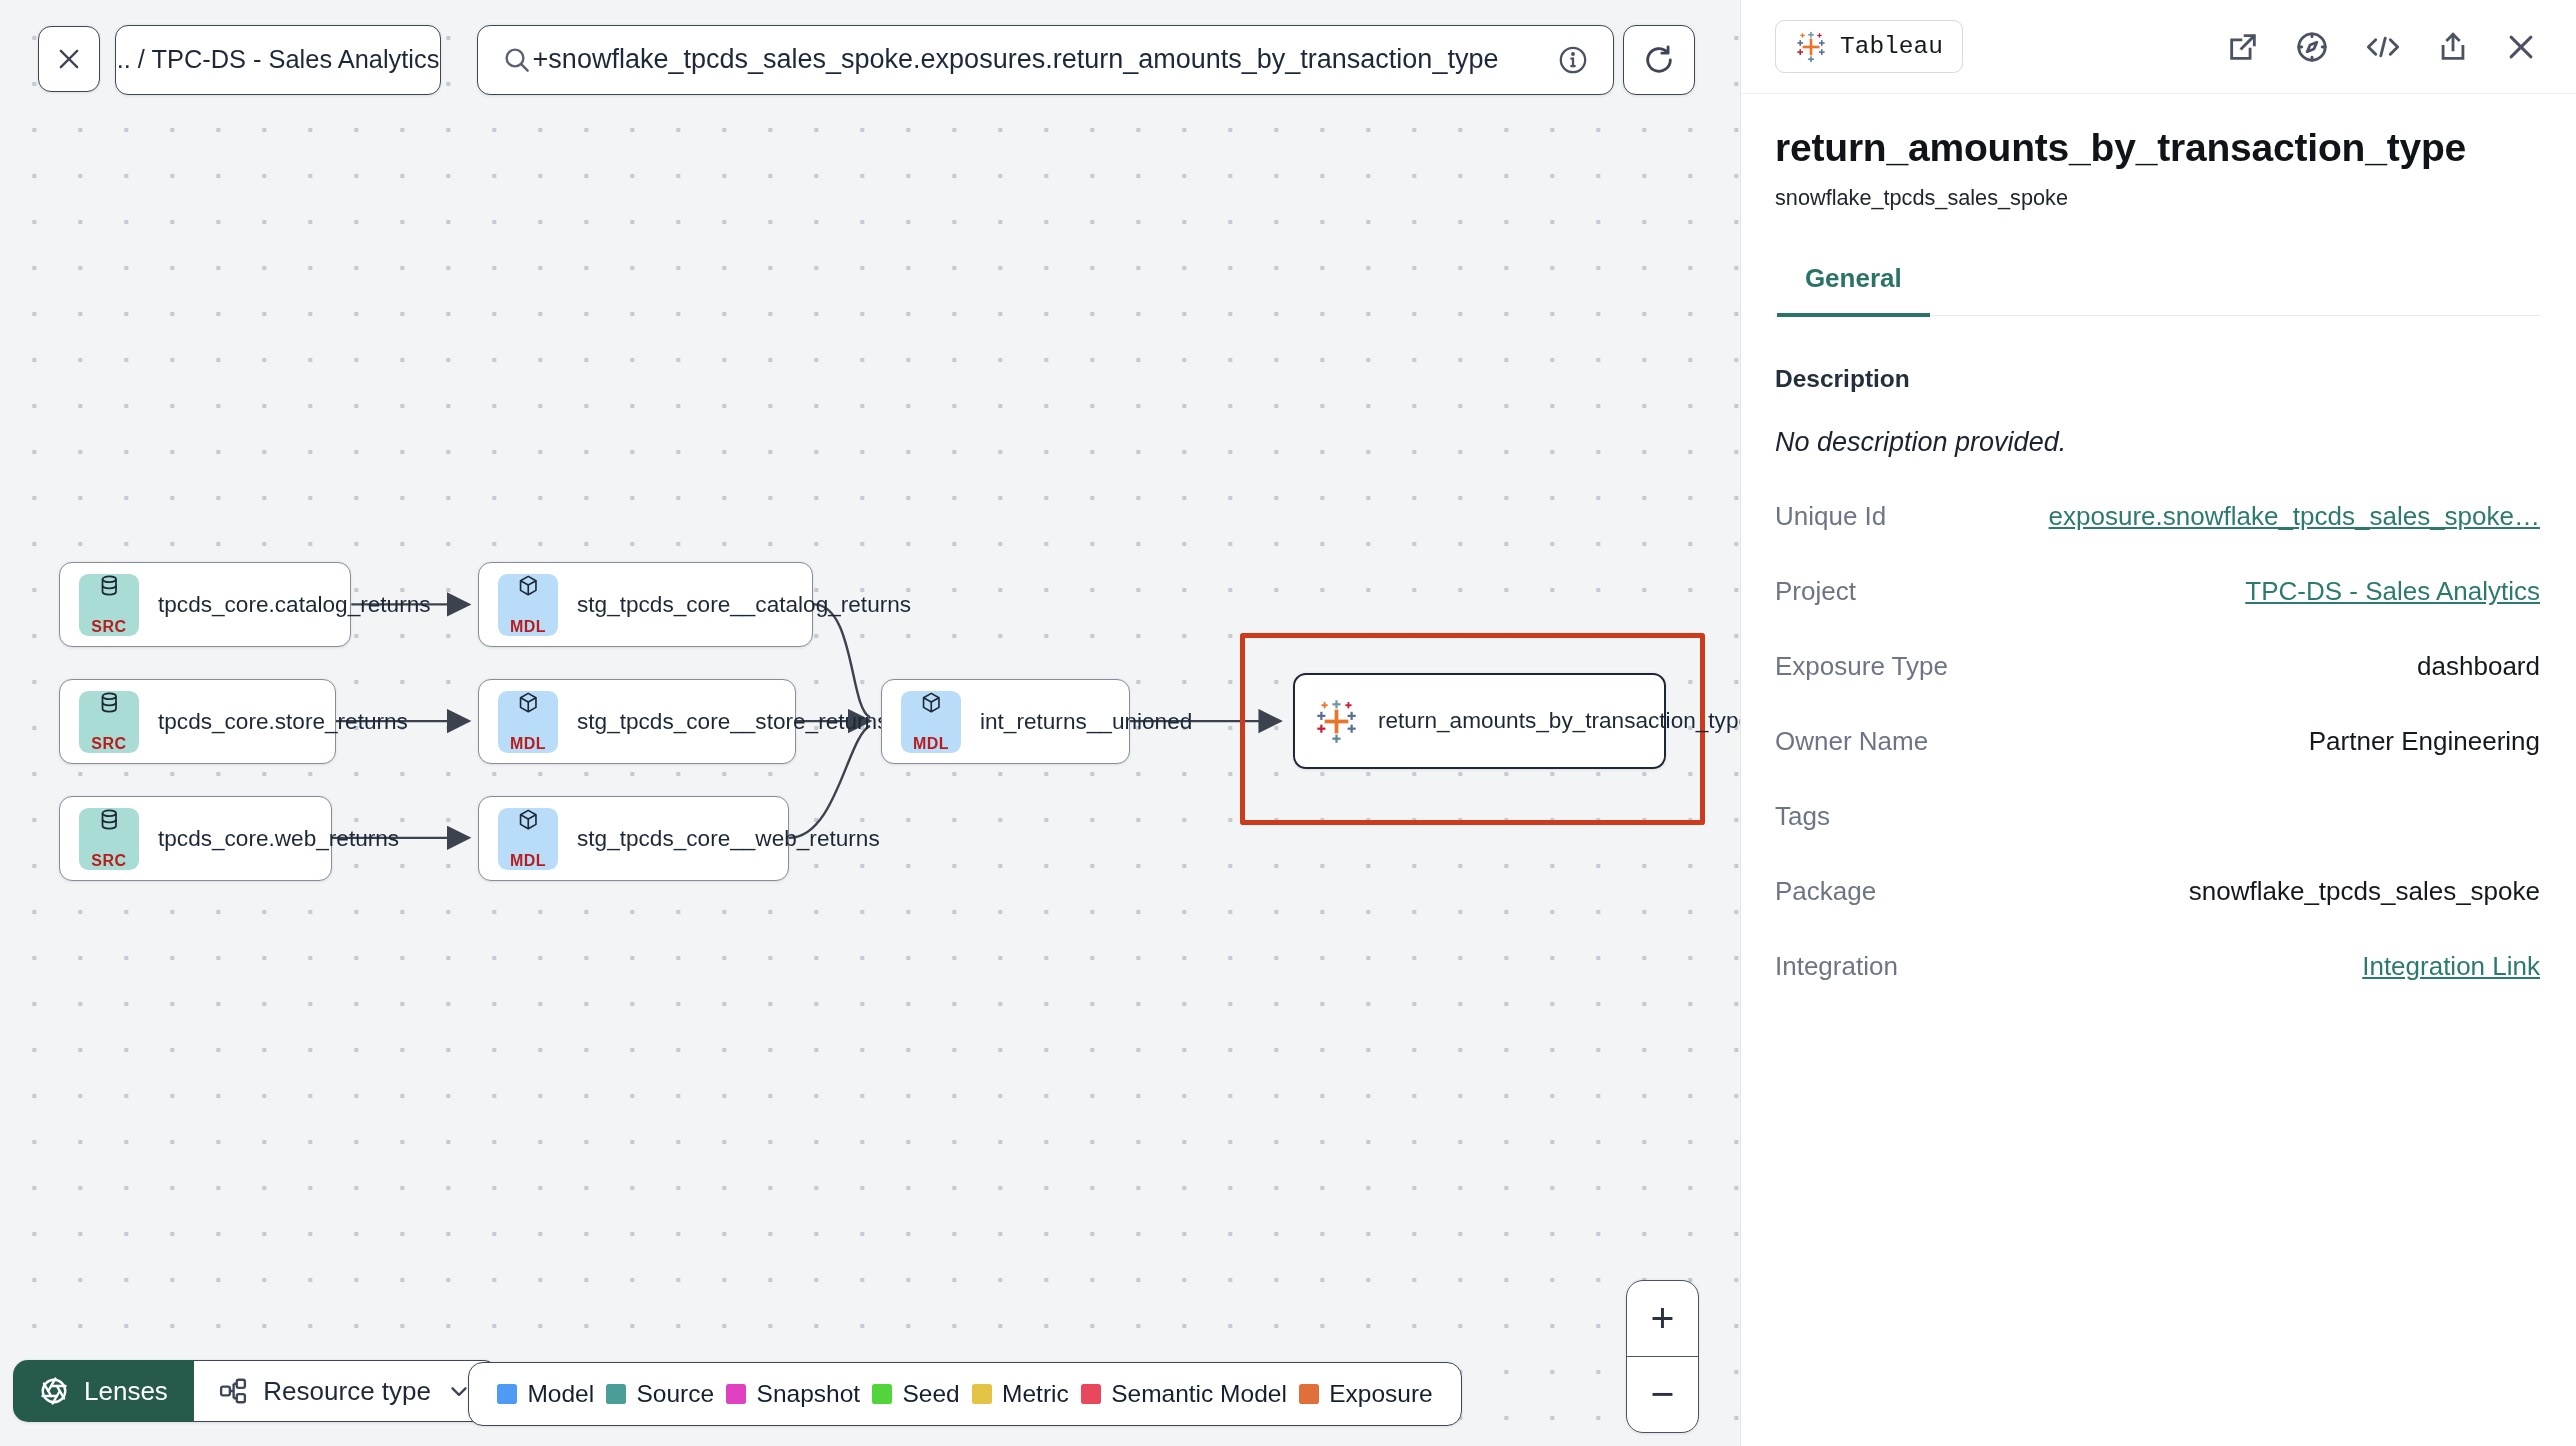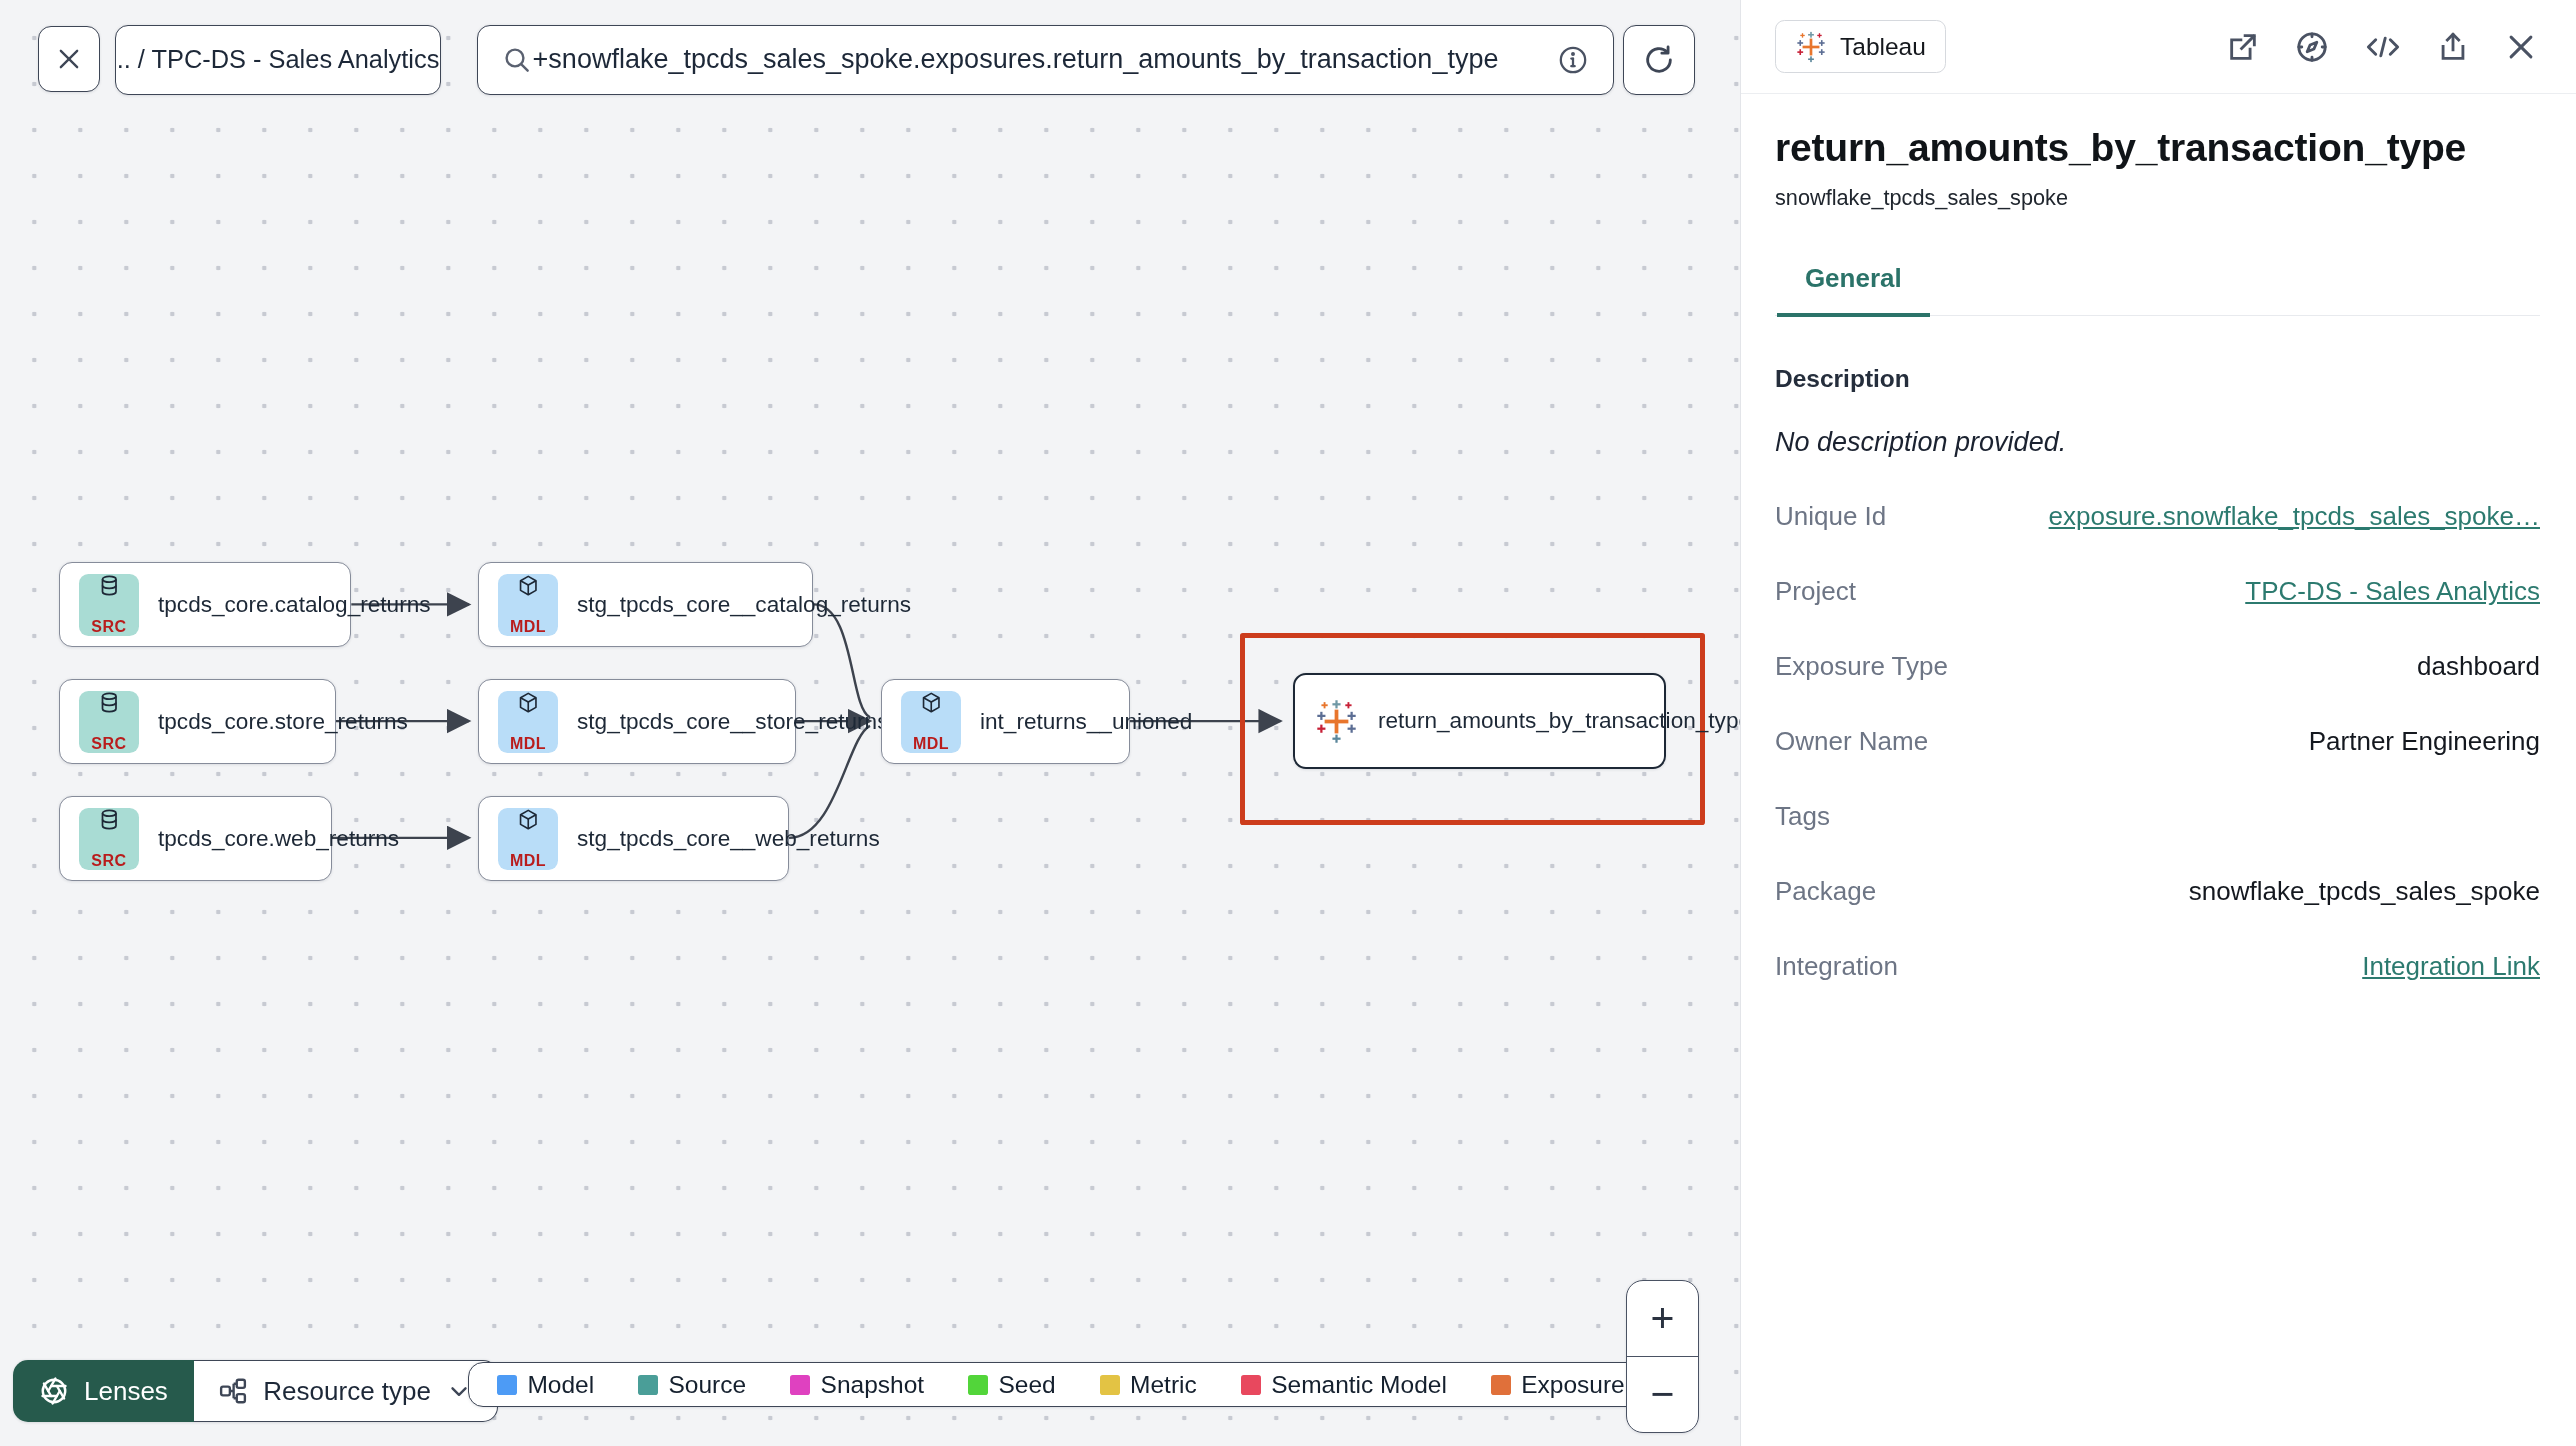--- a/index.html
+++ b/index.html
@@ -68,38 +68,38 @@
   .lens-group { position: absolute; left: 13px; top: 1360px; height: 62px; display: flex; box-shadow: 0 0.9px 2.8px rgba(20,30,50,.12); border-radius: 15px; }
   .lenses-btn {
     background: #265a4c; color: #fff; border-radius: 15px 0 0 15px;
     display: flex; align-items: center; gap: 15px; padding: 0 26px; font-size: 26px; cursor: pointer;
   }
   .resource-btn {
     background: #fff; border: 1.9px solid #3e4656; border-left: none; border-radius: 0 15px 15px 0;
     display: flex; align-items: center; gap: 15px; padding: 0 24.5px; font-size: 26px; color: #1d2838; cursor: pointer;
   }
   .legend {
-    position: absolute; left: 468px; top: 1362px; height: 45px; background: #fff;
+    position: absolute; left: 468px; top: 1362px; height: 64px; background: #fff;
     border: 1.9px solid #3e4656; border-radius: 15px; display: flex; align-items: center;
-    gap: 44px; padding: 0 28px; box-shadow: 0 0.9px 2.8px rgba(20,30,50,.10);
+    gap: 12px; padding: 0 28px; box-shadow: 0 0.9px 2.8px rgba(20,30,50,.10);
   }
   .legend-item { display: flex; align-items: center; gap: 10.4px; font-size: 24.5px; color: #15202e; }
   .legend-swatch { width: 20px; height: 20px; border-radius: 2.8px; display: inline-block; }
 
   
   .panel {
     position: absolute; left: 1740px; top: 0; width: 836px; height: 1446px; background: #fff;
     border-left: 0.9px solid #e3e5e9;
   }
   .panel-header { height: 94px; border-bottom: 1.9px solid #eceef1; display: flex; align-items: center; padding: 0 38px 0 34px; }
   .integration-chip {
     border: 1.9px solid #d6d9de; border-radius: 9.4px; height: 53px; padding: 0 19px;
     display: flex; align-items: center; gap: 13px; cursor: pointer;
   }
-  .integration-chip .chip-label { font-family: Liberation Sans, sans-serif; font-size: 24.5px; color: #15181d; }
+  .integration-chip .chip-label { font-family: Liberation Mono, monospace; font-size: 24.5px; color: #15181d; }
   .header-icons { margin-left: auto; display: flex; align-items: center; gap: 34px; }
   .hicon { cursor: pointer; color: #4a5263; }
 
   .panel-body { padding: 32px 36px 0 34px; }
   .panel-title { font-size: 39px; font-weight: 700; color: #101418; letter-spacing: -0.2px; }
   .panel-subtitle { font-size: 21.7px; color: #20262e; margin-top: 15px; }
 
   .tabs { margin-top: 52px; border-bottom: 1.9px solid #e8eaee; padding: 0 1.9px; }
   .tab {
     display: inline-block; padding: 0 28px 19px; font-size: 26px; font-weight: 700; color: #2b7369;

